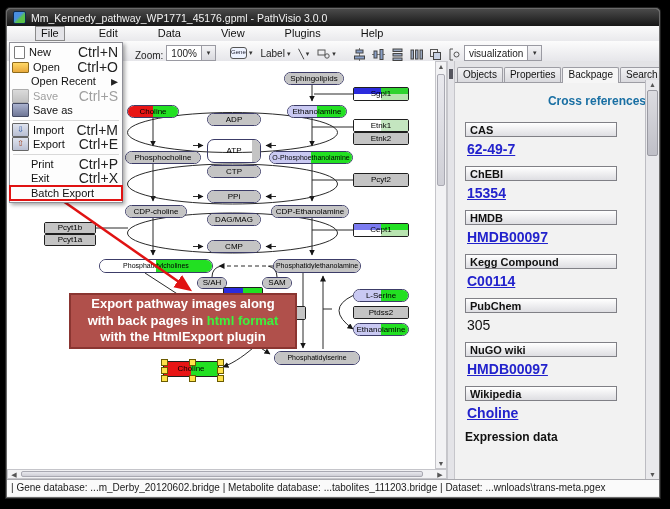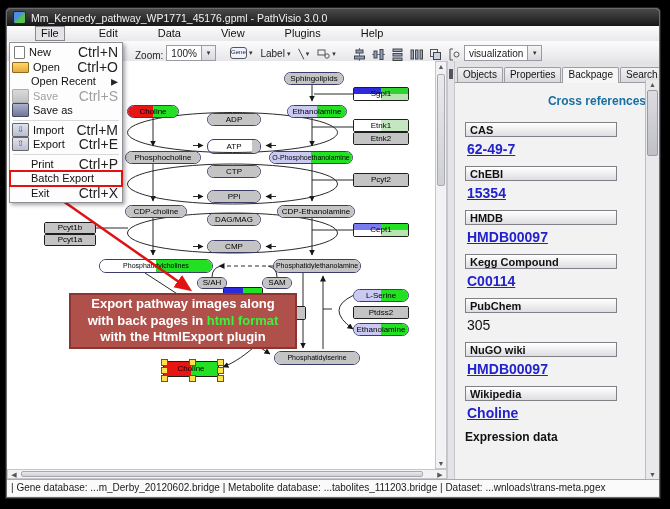--- a/index.html
+++ b/index.html
@@ -271,21 +271,21 @@
             <div class="cellf" style="background: rgb(196, 230, 192);"></div>
           </div>
           <span class="nlabel">Etnk1</span>
         </div>
         <div class="node rect" style="left: 346px; top: 71px; width: 56px; height: 13px; border-radius: 2px;">
           <div class="rowf">
             <div class="cellf" style="background: rgb(196, 196, 196);"></div>
           </div>
           <span class="nlabel">Etnk2</span>
         </div>
-        <div class="node pill" style="left: 200px; top: 78px; width: 54px; height: 15px; padding-left: 44px;">
+        <div class="node pill" style="left: 200px; top: 78px; width: 54px; height: 24px; padding-left: 44px;">
           <div class="rowf">
             <div class="cellf" style="background: rgb(196, 196, 196);"></div>
           </div>
           <span class="nlabel">ATP</span>
         </div>
         <div class="node pill" style="left: 118px; top: 90px; width: 76px; height: 13px;">
           <div class="rowf">
             <div class="cellf" style="background: rgb(196, 196, 196);"></div>
           </div>
           <span class="nlabel">Phosphocholine</span>
@@ -314,21 +314,21 @@
             <div class="cellf" style="background: rgb(196, 196, 196);"></div>
           </div>
           <span class="nlabel">PPi</span>
         </div>
         <div class="node pill" style="left: 118px; top: 144px; width: 62px; height: 13px;">
           <div class="rowf">
             <div class="cellf" style="background: rgb(196, 196, 196);"></div>
           </div>
           <span class="nlabel">CDP-choline</span>
         </div>
-        <div class="node pill" style="left: 264px; top: 144px; width: 78px; height: 13px; margin-left: 6px;">
+        <div class="node pill" style="left: 264px; top: 144px; width: 78px; height: 13px;">
           <div class="rowf">
             <div class="cellf" style="background: rgb(196, 196, 196);"></div>
           </div>
           <span class="nlabel">CDP-Ethanolamine</span>
         </div>
         <div class="node pill" style="left: 200px; top: 152px; width: 54px; height: 13px;">
           <div class="rowf">
             <div class="cellf" style="background: rgb(196, 196, 196);"></div>
           </div>
           <span class="nlabel">DAG/MAG</span>
@@ -553,26 +553,26 @@
         <span class="mi mi-export">⇧</span>
         <span class="lbl">Export</span>
         <span class="sc">Ctrl+E</span>
       </div>
       <div class="fm-sep"></div>
       <div class="fm-row">
         <span class="mi"></span>
         <span class="lbl">Print</span>
         <span class="sc">Ctrl+P</span>
       </div>
+      <div class="fm-row">
+        <span class="mi"></span>
+        <span class="lbl">Exit</span>
+        <span class="sc">Ctrl+X</span>
+      </div>
       <div class="fm-row hl">
         <span class="mi"></span>
         <span class="lbl">Batch Export</span>
         <span class="sc"></span>
       </div>
-      <div class="fm-row">
-        <span class="mi"></span>
-        <span class="lbl">Exit</span>
-        <span class="sc">Ctrl+X</span>
-      </div>
     </div>
 
   <div id="statusbar">| Gene database: ...m_Derby_20120602.bridge | Metabolite database: ...tabolites_111203.bridge | Dataset: ...wnloads\trans-meta.pgex</div>
 </div>
 
 </body></html>

